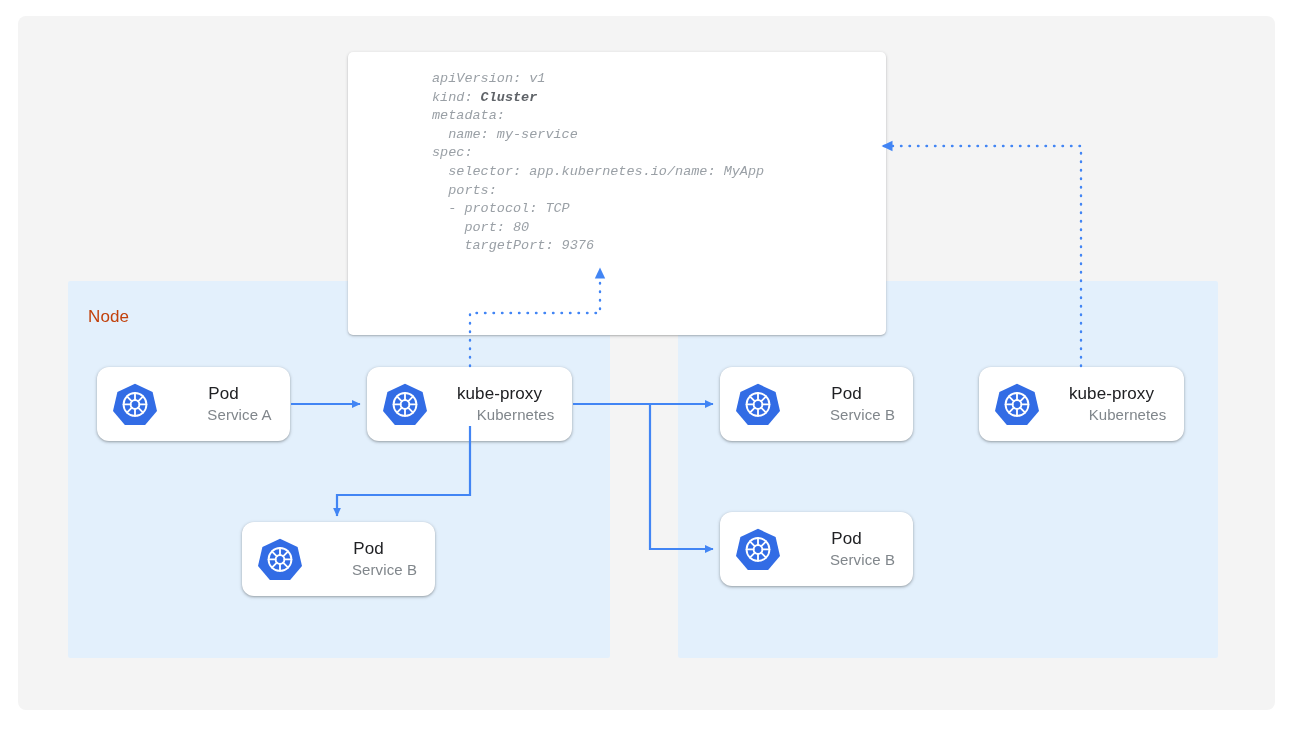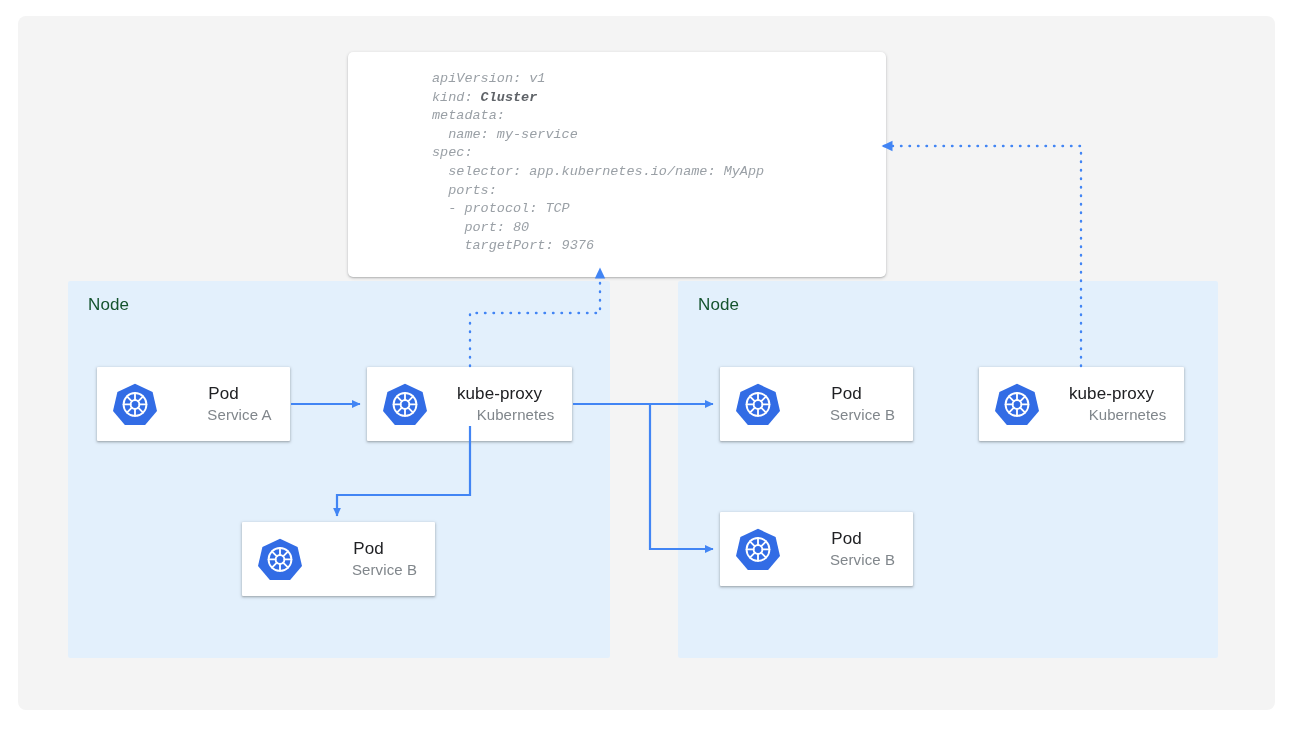--- a/index.html
+++ b/index.html
@@ -29,33 +29,33 @@
 
   
   .node-box {
     position: absolute;
     background: #e3f0fc;
     border-radius: 2px;
   }
   .node-label {
     position: absolute;
     left: 20px;
-    top: 14px;
+    top: 26px;
     font-size: 17px;
-    color: #14532d;
+    color: #c2410c;
     letter-spacing: 0.1px;
   }
 
   
   #yaml-panel {
     position: absolute;
     left: 330px;
     top: 36px;
     width: 538px;
-    height: 225px;
+    height: 283px;
     background: #ffffff;
     border-radius: 5px;
     box-shadow: 0 1px 3px rgba(60,64,67,0.30), 0 1px 1px rgba(60,64,67,0.12);
     overflow: hidden;
   }
   #yaml-code {
     position: absolute;
     left: 84px;
     top: 18px;
     font-family: "Liberation Mono", "DejaVu Sans Mono", monospace;
@@ -67,21 +67,21 @@
   }
   #yaml-code .k-bold {
     font-weight: bold;
     color: #5f6368;
   }
 
   
   .card {
     position: absolute;
     background: #ffffff;
-    border-radius: 1px;
+    border-radius: 12px;
     box-shadow: 0 1px 2px rgba(60,64,67,0.30), 0 1px 3px 1px rgba(60,64,67,0.15);
     display: flex;
     align-items: center;
     box-sizing: border-box;
   }
   .card-icon {
     flex: 0 0 auto;
     width: 44px;
     height: 44px;
     margin-left: 16px;

